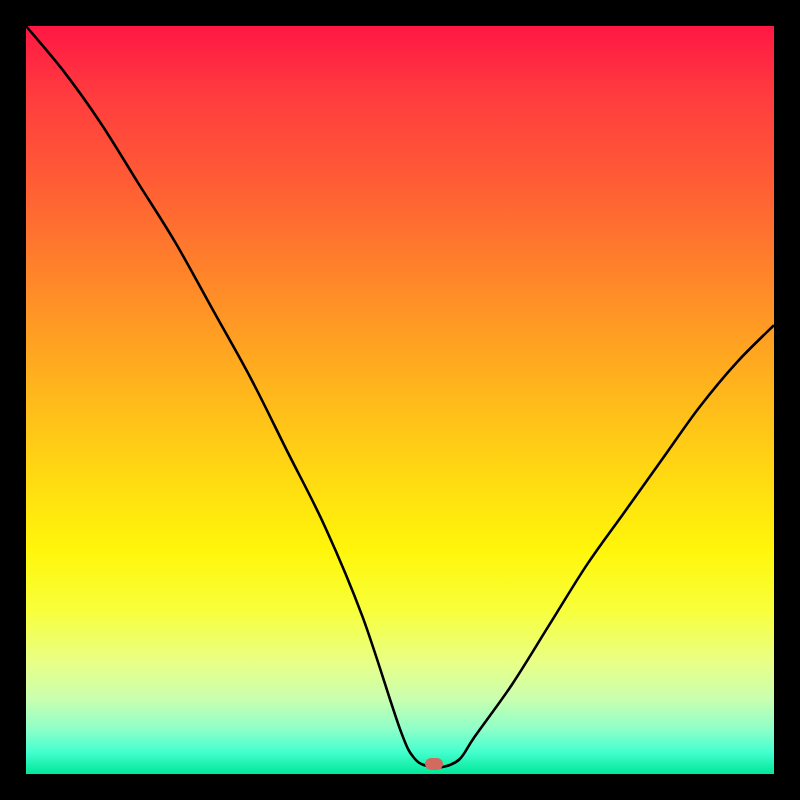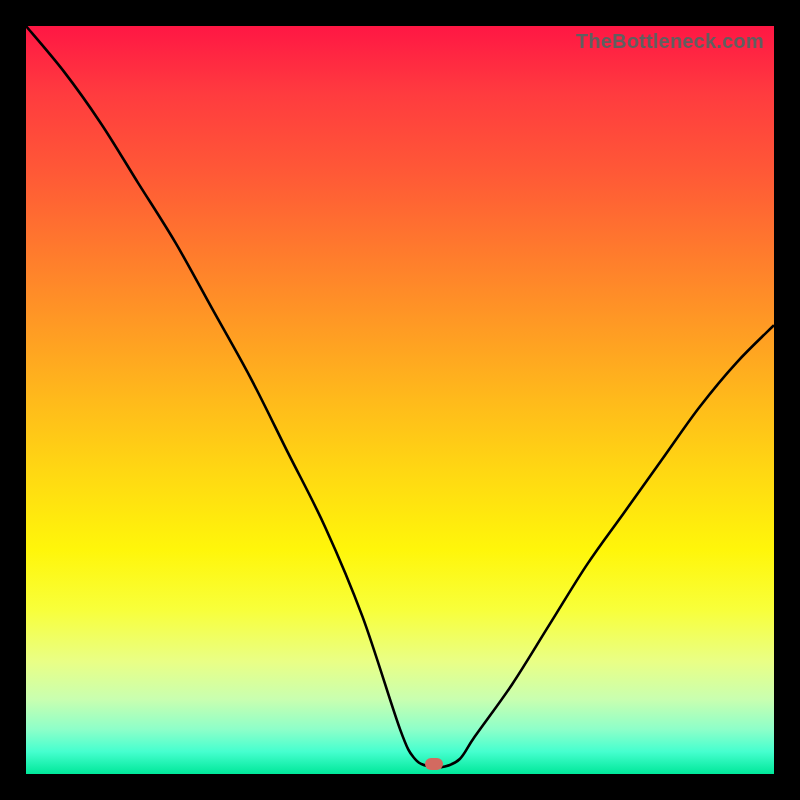--- a/index.html
+++ b/index.html
@@ -57,19 +57,18 @@
     height: 12px;
     background: #d36a60;
     border-radius: 6px;
   }
 </style>
 </head>
 <body>
 
 <div class="frame">
   <div class="plot">
-    <div class="watermark">TheBottleneck.com</div>
     <svg class="curve" viewBox="0 0 748 748" preserveAspectRatio="none">
       <path fill="none" stroke="#000" stroke-width="2.6" d="M 0.0 0.0 C 6.2 7.5, 24.9 28.7, 37.4 44.9 C 49.9 61.1, 62.3 78.5, 74.8 97.2 C 87.3 115.9, 99.7 137.1, 112.2 157.1 C 124.7 177.0, 137.1 195.7, 149.6 216.9 C 162.1 238.1, 174.5 261.8, 187.0 284.2 C 199.5 306.7, 211.9 327.9, 224.4 351.6 C 236.9 375.2, 249.3 401.4, 261.8 426.4 C 274.3 451.3, 286.7 473.7, 299.2 501.2 C 311.7 528.6, 324.1 557.3, 336.6 590.9 C 349.1 624.6, 365.3 679.4, 374.0 703.1 C 382.7 726.8, 384.0 726.8, 389.0 733.0 C 393.9 739.3, 398.9 739.3, 403.9 740.5 C 408.9 741.8, 413.9 741.8, 418.9 740.5 C 423.9 739.3, 428.9 738.0, 433.8 733.0 C 438.8 728.1, 440.1 723.1, 448.8 710.6 C 457.5 698.1, 473.7 676.9, 486.2 658.2 C 498.7 639.5, 511.1 618.3, 523.6 598.4 C 536.1 578.5, 548.5 557.3, 561.0 538.6 C 573.5 519.9, 585.9 503.7, 598.4 486.2 C 610.9 468.7, 623.3 451.3, 635.8 433.8 C 648.3 416.4, 660.7 397.7, 673.2 381.5 C 685.7 365.3, 698.1 350.3, 710.6 336.6 C 723.1 322.9, 741.8 305.4, 748.0 299.2"></path>
     </svg>
     <div class="marker" style="left: 398.66px; top: 731.528px;"></div>
   </div>
 </div>
 
 </body></html>

